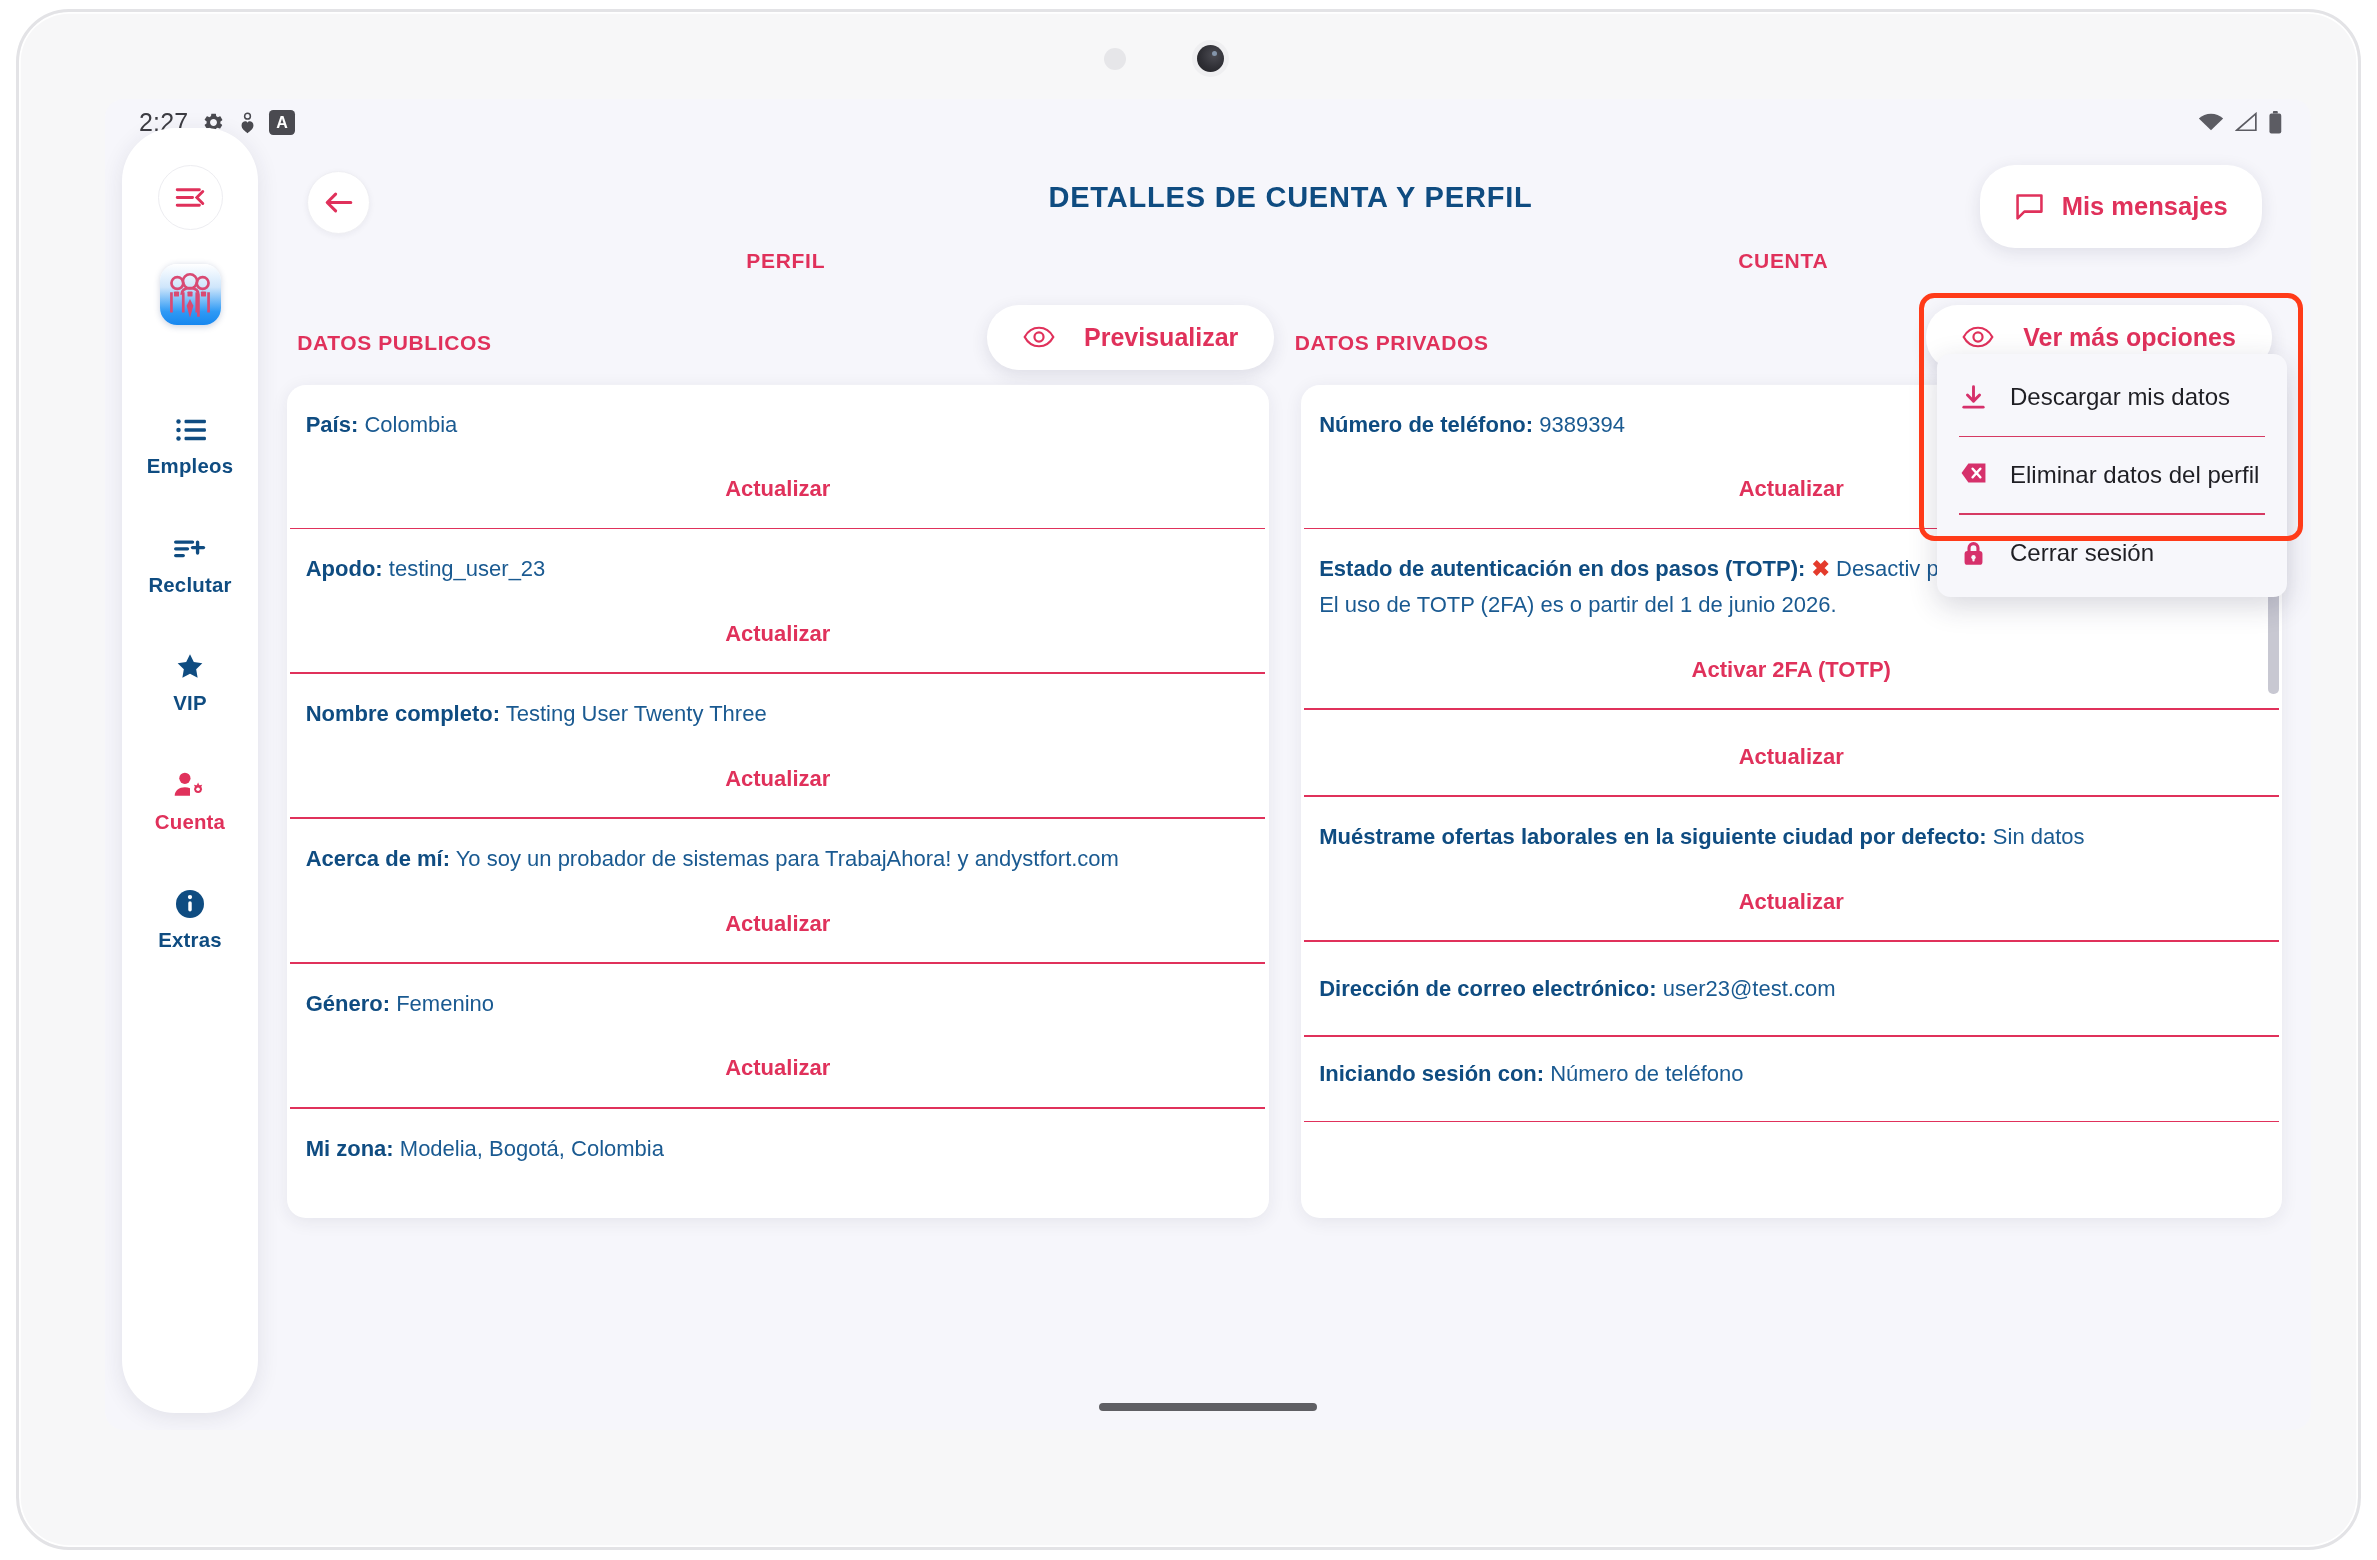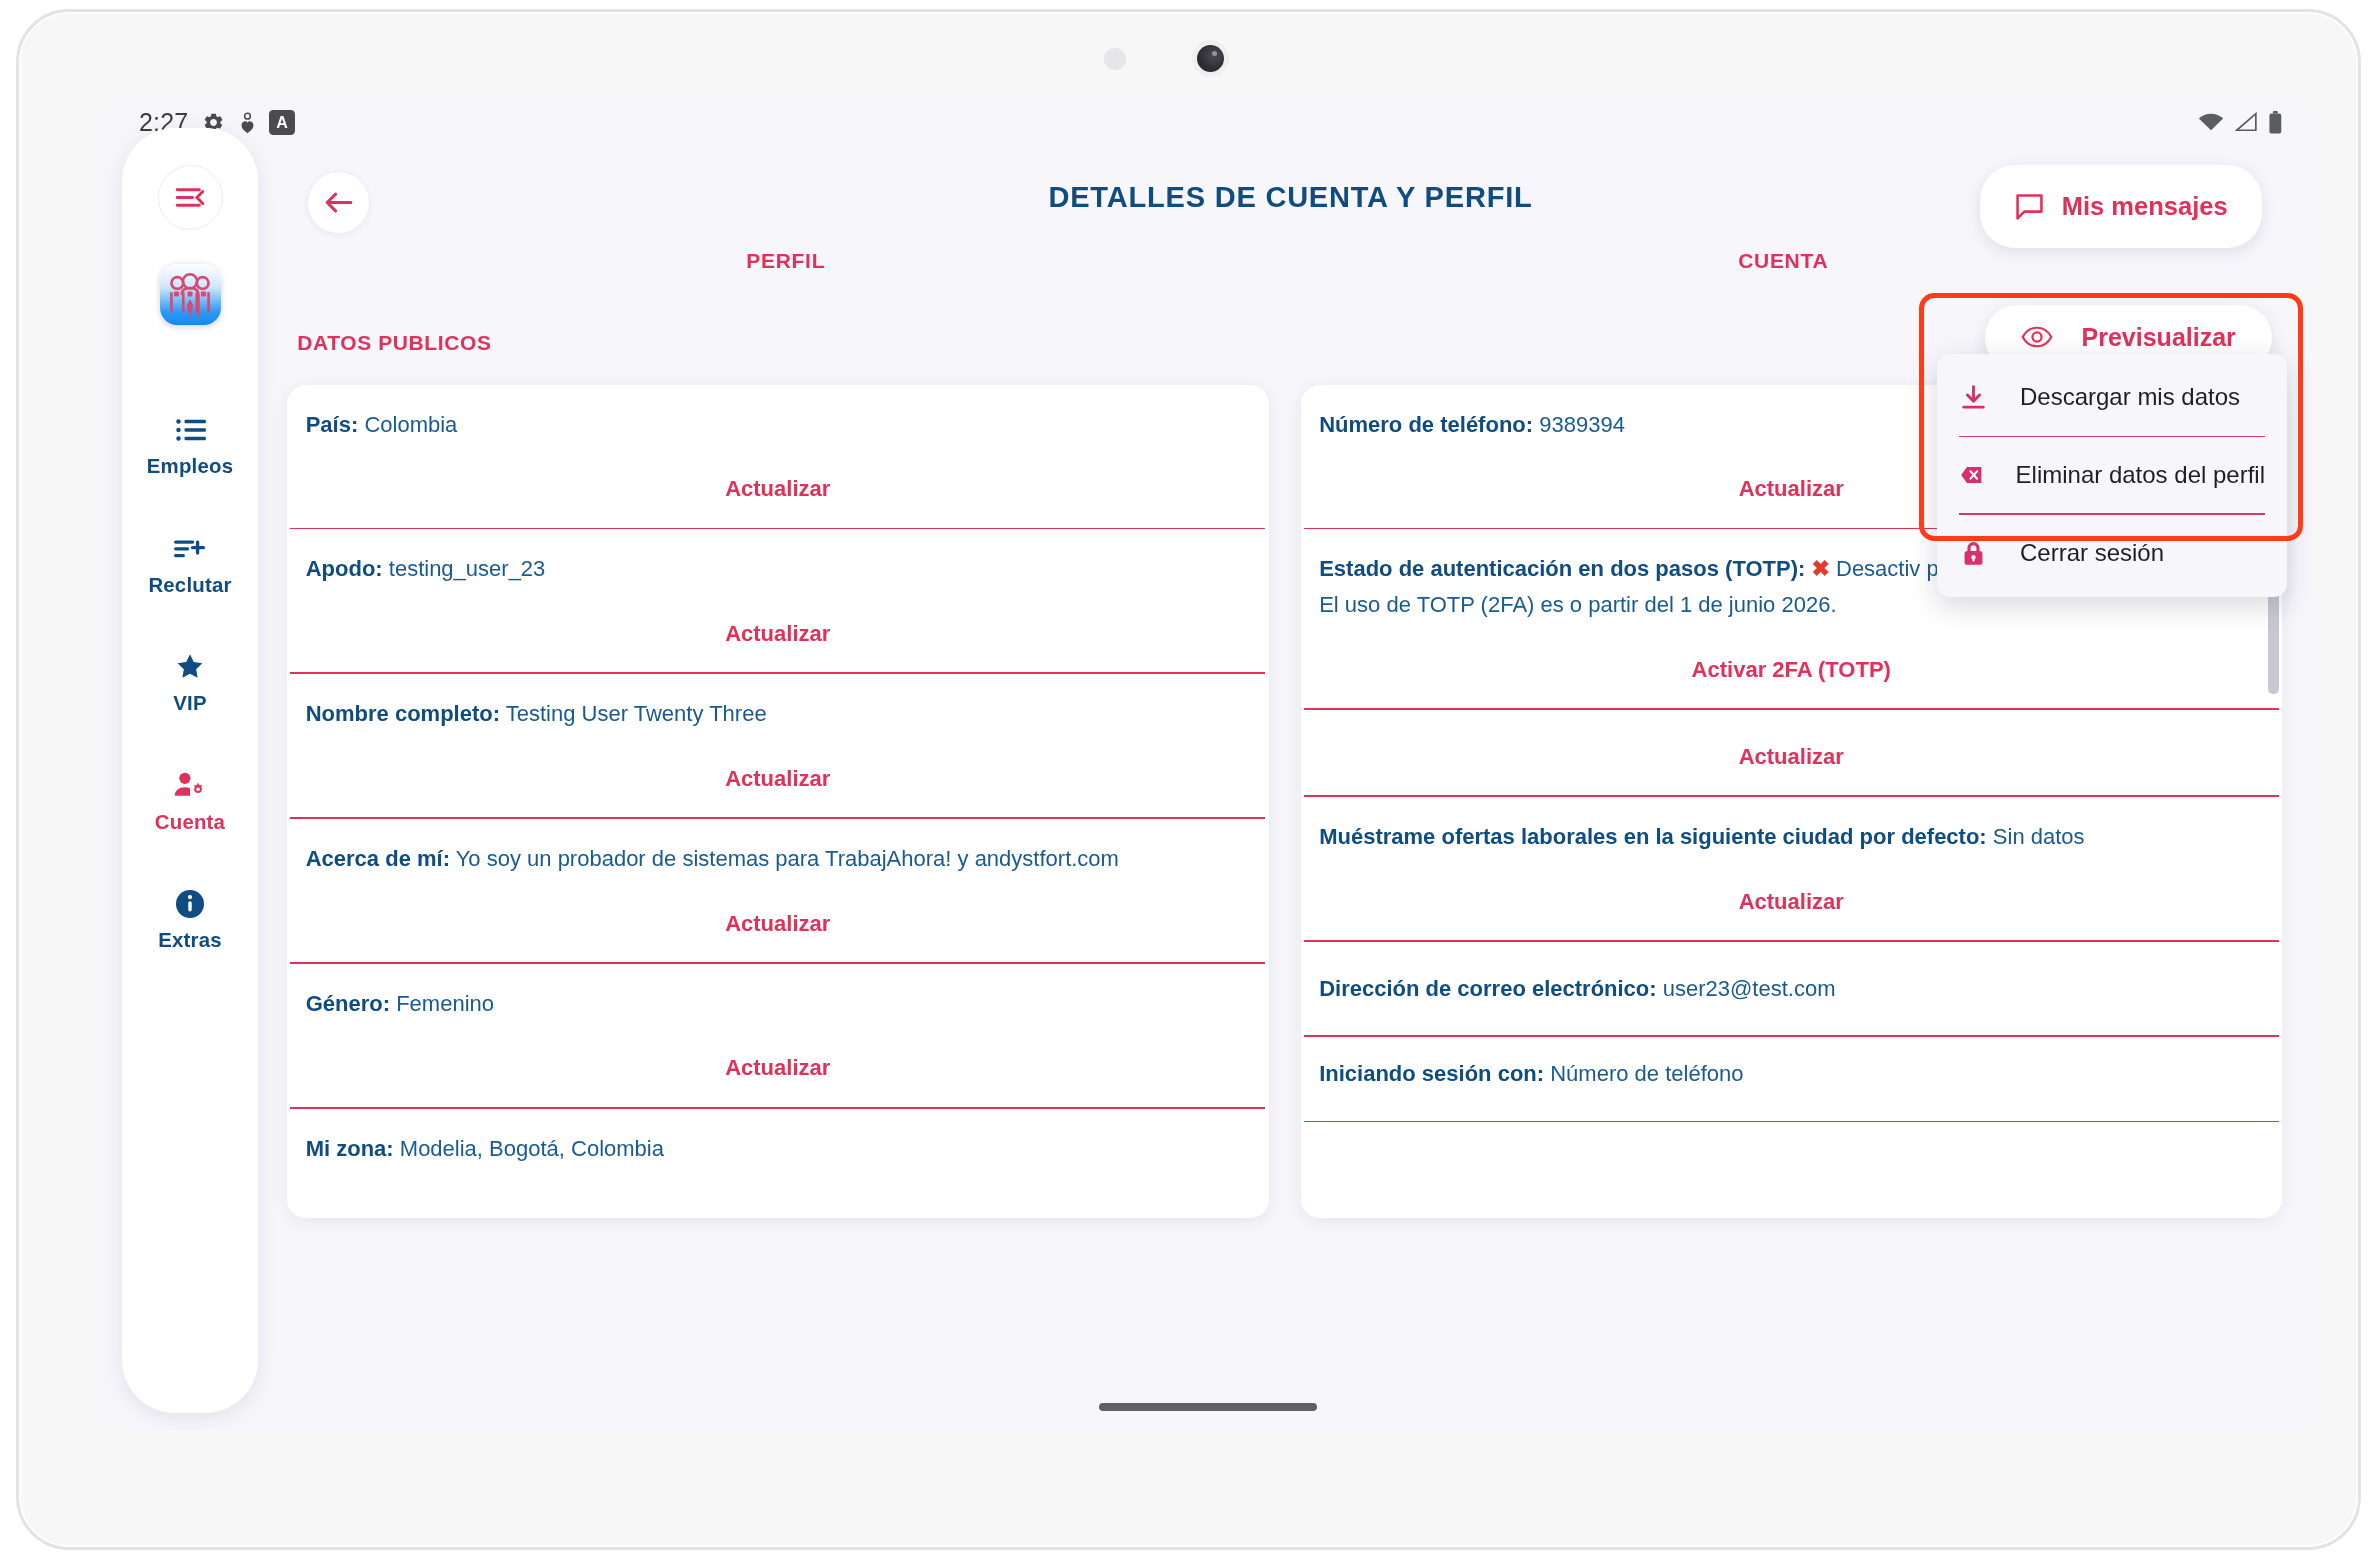--- a/index.html
+++ b/index.html
@@ -168,21 +168,21 @@
     position:absolute;left:1814px;top:194px;width:384px;height:248px;
     border:5.1px solid #ff3b19;border-radius:15.3px;z-index:80;pointer-events:none;
   }
   .dropdown{
     position:absolute;left:1832px;top:255px;width:350px;
     background:#f7f7fb;border-radius:13.6px;z-index:70;
     box-shadow:0 8.5px 29px rgba(40,40,70,.18);
     padding:5.1px 0;
   }
   .dd-item{
-    display:flex;align-items:center;gap:32px;
+    display:flex;gap:22px;
     padding:24px 22px;cursor:pointer;
   }
   .dd-item span{font-size:24px;color:#1f1f24;white-space:nowrap;}
   .dd-sep{height:1.7px;background:#d63a63;margin:0 22px;}
 
   
   .home-ind{
     position:absolute;left:50%;transform:translateX(-50%);bottom:18.7px;
     width:218px;height:7.6px;border-radius:4.2px;background:#5f5f64;
   }
@@ -343,20 +343,30 @@
         <div class="seccol">
           <div class="sec-label">DATOS PUBLICOS</div>
           <button class="pill-btn">
             <svg width="32" height="22" viewBox="0 0 38 26" fill="none" stroke="#e0315b" stroke-width="2.6">
               <path d="M2 13C6 5.5 12 2 19 2s13 3.5 17 11c-4 7.5-10 11-17 11S6 20.5 2 13z"></path>
               <circle cx="19" cy="13" r="5.4"></circle>
             </svg>
             <span>Previsualizar</span>
           </button>
         </div>
+        <div class="seccol">
+          <div class="sec-label">DATOS PRIVADOS</div>
+          <button class="pill-btn">
+            <svg width="32" height="22" viewBox="0 0 38 26" fill="none" stroke="#e0315b" stroke-width="2.6">
+              <path d="M2 13C6 5.5 12 2 19 2s13 3.5 17 11c-4 7.5-10 11-17 11S6 20.5 2 13z"></path>
+              <circle cx="19" cy="13" r="5.4"></circle>
+            </svg>
+            <span>Ver más opciones</span>
+          </button>
+        </div>
       </div>
 
       <div class="panels">
 
         <div class="panel">
           <div class="panel-scroll">
 
             <div class="field">
               <div class="field-text">
                 <b>País:</b>

